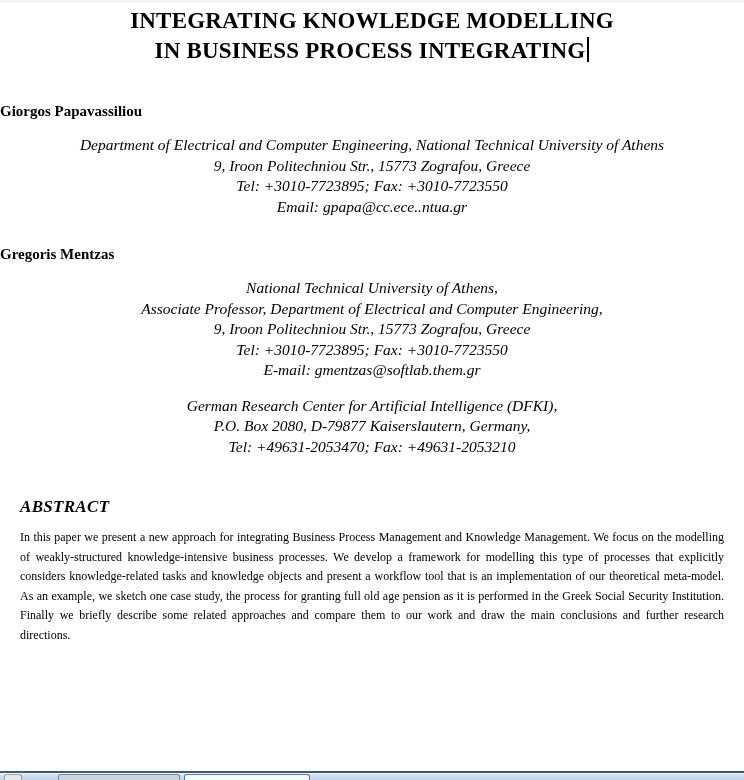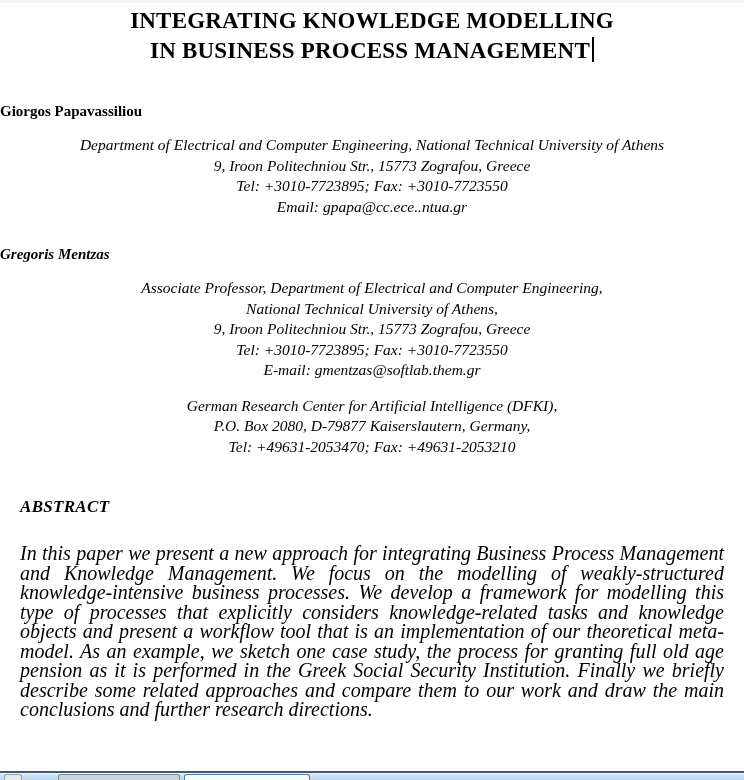--- a/index.html
+++ b/index.html
@@ -36,43 +36,42 @@
     vertical-align: -4px;
     margin-left: 2px;
   }
   .author-name {
     margin-top: 36px;
     text-align: left;
     font-weight: bold;
     font-size: 15px;
     line-height: 18px;
   }
-  .author-name.second { margin-top: 28px; font-style: italic; }
+  .author-name.second { margin-top: 28px; }
   .author-name.third  { margin-top: 31px; }
   .affiliation {
     margin-top: 15px;
     text-align: center;
     font-size: 15.5px;
     line-height: 20.5px;
     font-style: italic;
   }
   .abstract-heading {
     margin-top: 40px;
     padding-left: 20px;
     font-weight: bold;
     font-size: 17px;
     line-height: 20px;
     letter-spacing: 0.3px;
     font-style: italic;
   }
   .abstract-body {
-    margin-top: 27px;
+    margin-top: 11px;
     padding: 0 20px;
-    font-style: italic;
-    font-size: 20px;
+    font-size: 12px;
     line-height: 19.5px;
     text-align: justify;
   }
   
   .taskbar-sliver {
     position: absolute; bottom: 0; left: 0;
     width: 744px; height: 9px;
     background: linear-gradient(#dceaf6, #bcd4ea);
     border-top: 2px solid #3d5a77;
   }
@@ -93,35 +92,35 @@
 </style>
 </head>
 <body>
 
 <div class="top-edge-strip"></div>
 
 <div class="doc-page">
 
   <h1 class="paper-title">
     <span>INTEGRATING KNOWLEDGE MODELLING</span><br>
-    <span>IN BUSINESS PROCESS MANAGEMENT</span><span class="caret"></span>
+    <span>IN BUSINESS PROCESS INTEGRATING</span><span class="caret"></span>
   </h1>
 
   <div class="author-name">Giorgos Papavassiliou</div>
   <div class="affiliation">
     <div>Department of Electrical and Computer Engineering, National Technical University of Athens</div>
     <div>9, Iroon Politechniou Str., 15773 Zografou, Greece</div>
     <div>Tel: +3010-7723895; Fax: +3010-7723550</div>
     <div>Email: gpapa@cc.ece..ntua.gr</div>
   </div>
 
   <div class="author-name second">Gregoris Mentzas</div>
   <div class="affiliation">
+    <div>National Technical University of Athens,</div>
     <div>Associate Professor, Department of Electrical and Computer Engineering,</div>
-    <div>National Technical University of Athens,</div>
     <div>9, Iroon Politechniou Str., 15773 Zografou, Greece</div>
     <div>Tel: +3010-7723895; Fax: +3010-7723550</div>
     <div>E-mail: gmentzas@softlab.them.gr</div>
   </div>
 
   <div class="affiliation">
     <div>German Research Center for Artificial Intelligence (DFKI),</div>
     <div>P.O. Box 2080, D-79877 Kaiserslautern, Germany,</div>
     <div>Tel: +49631-2053470; Fax: +49631-2053210</div>
   </div>

